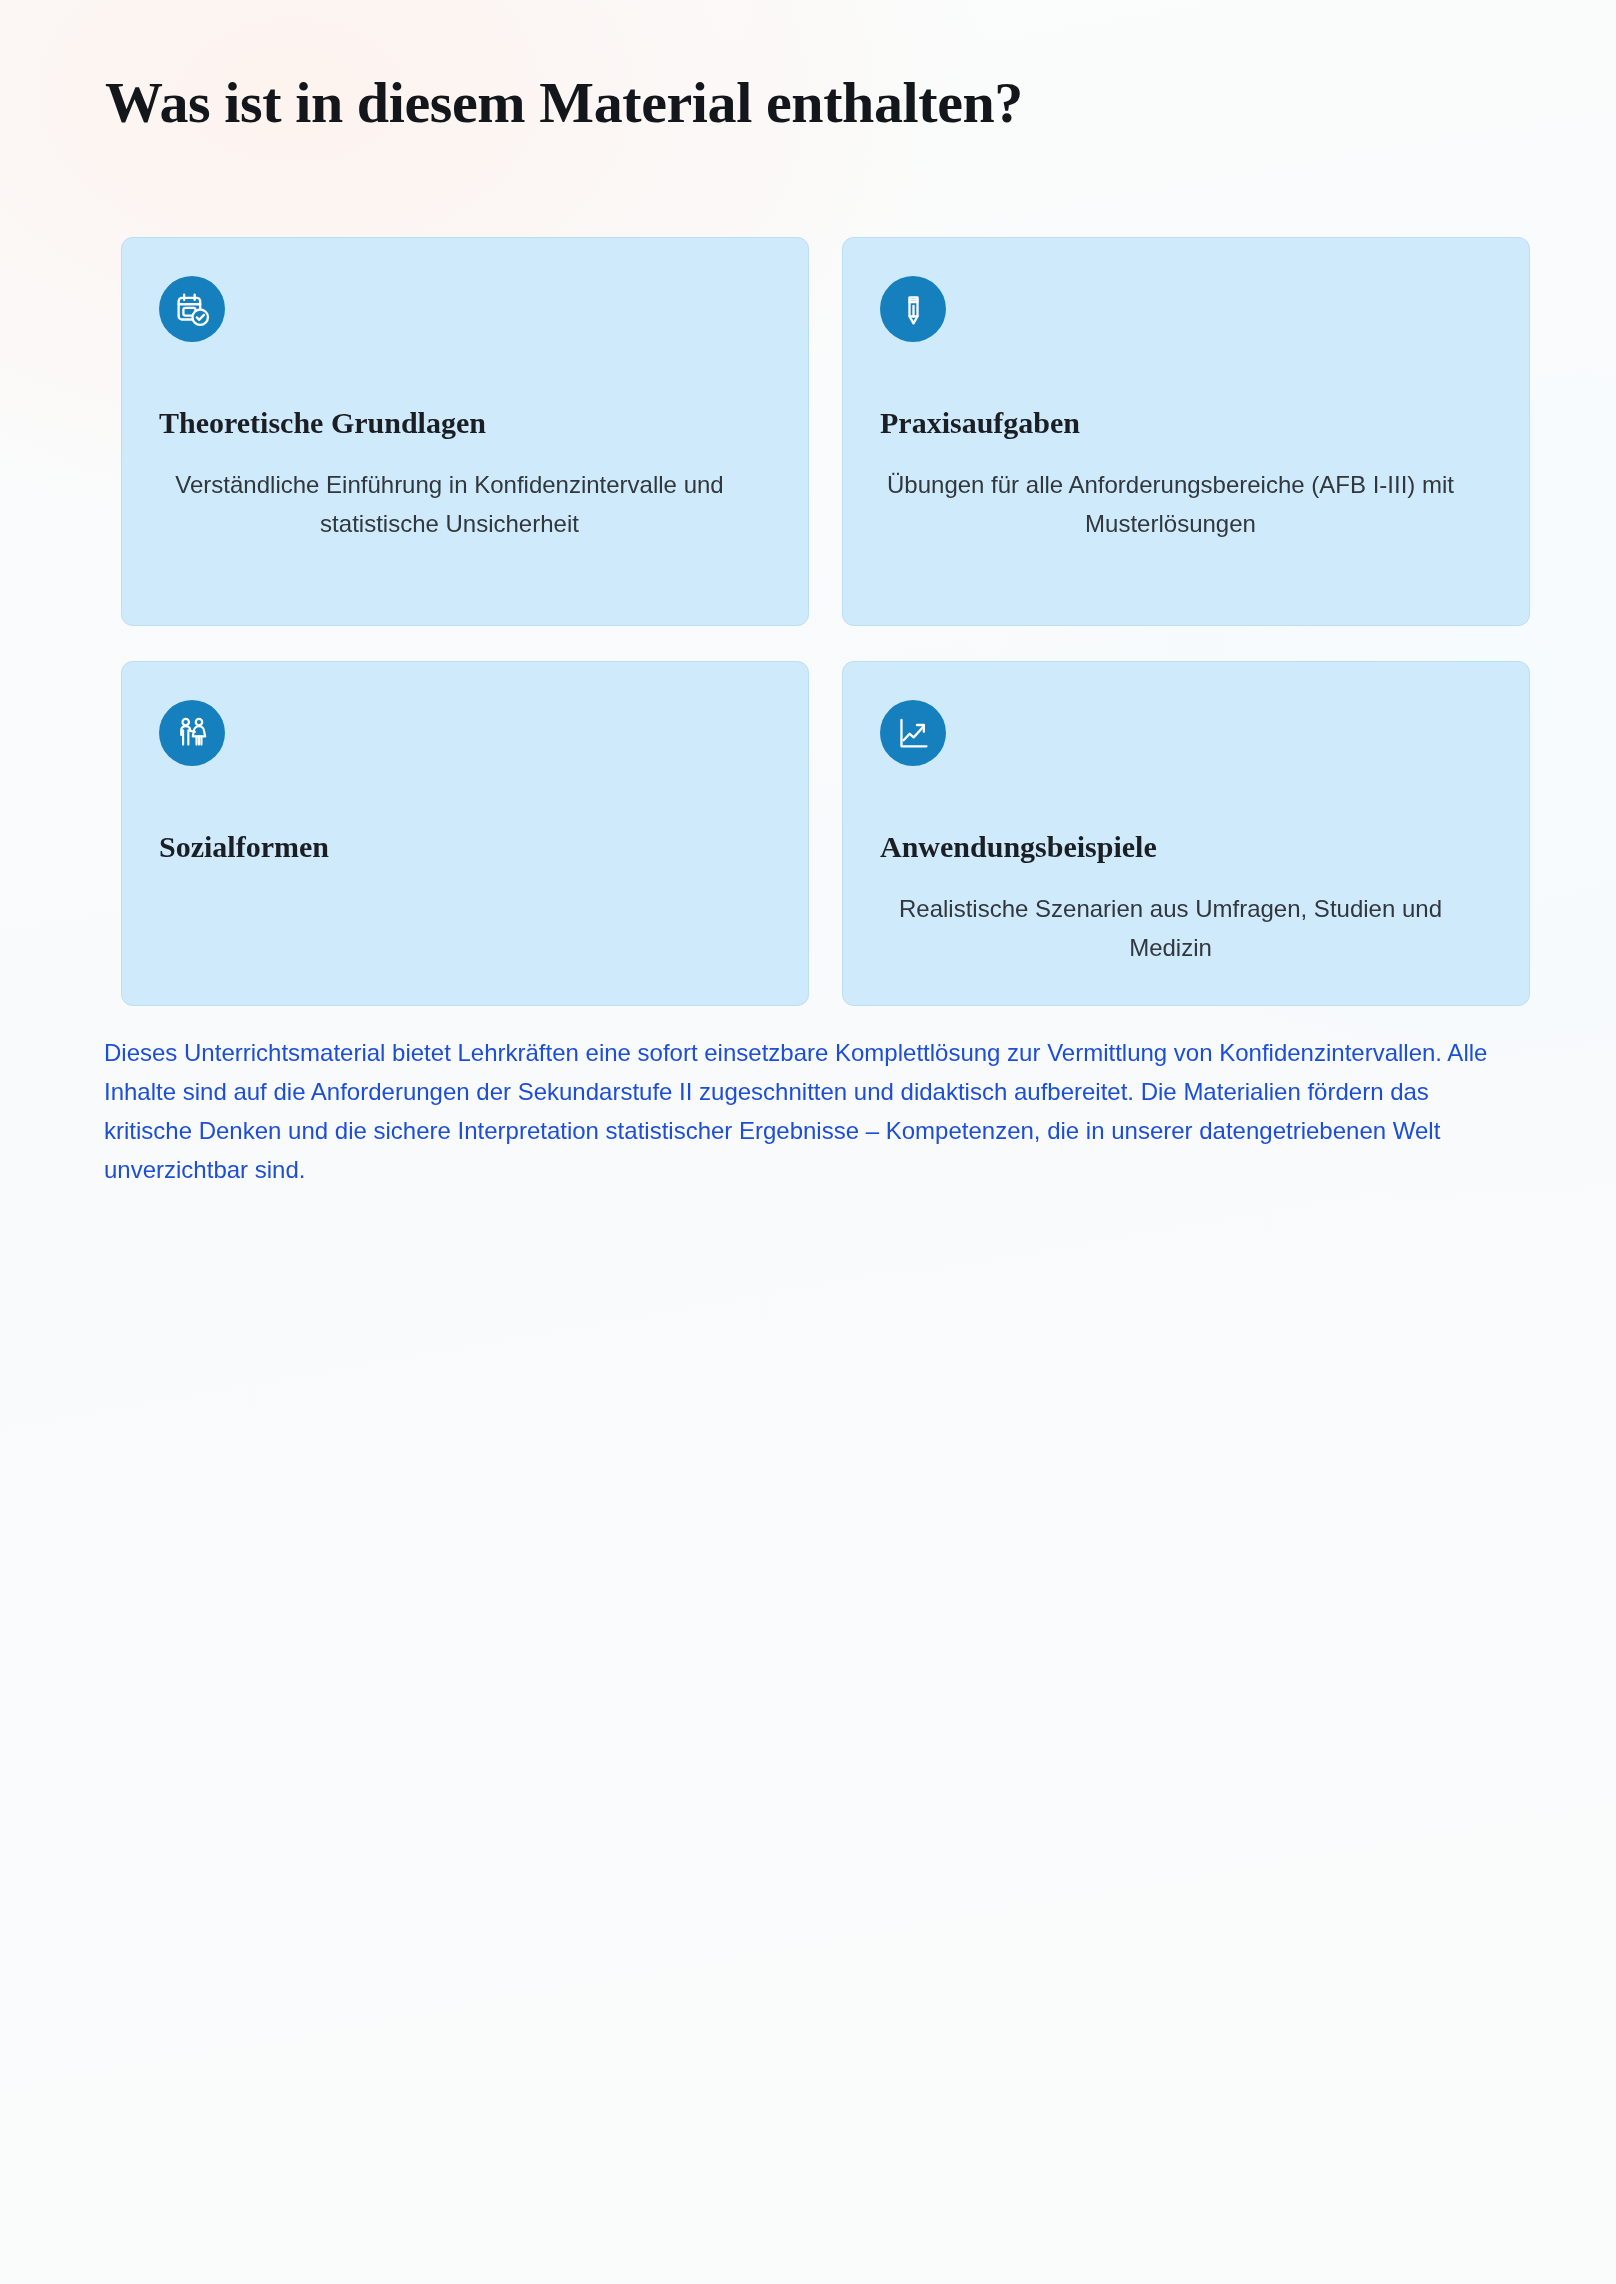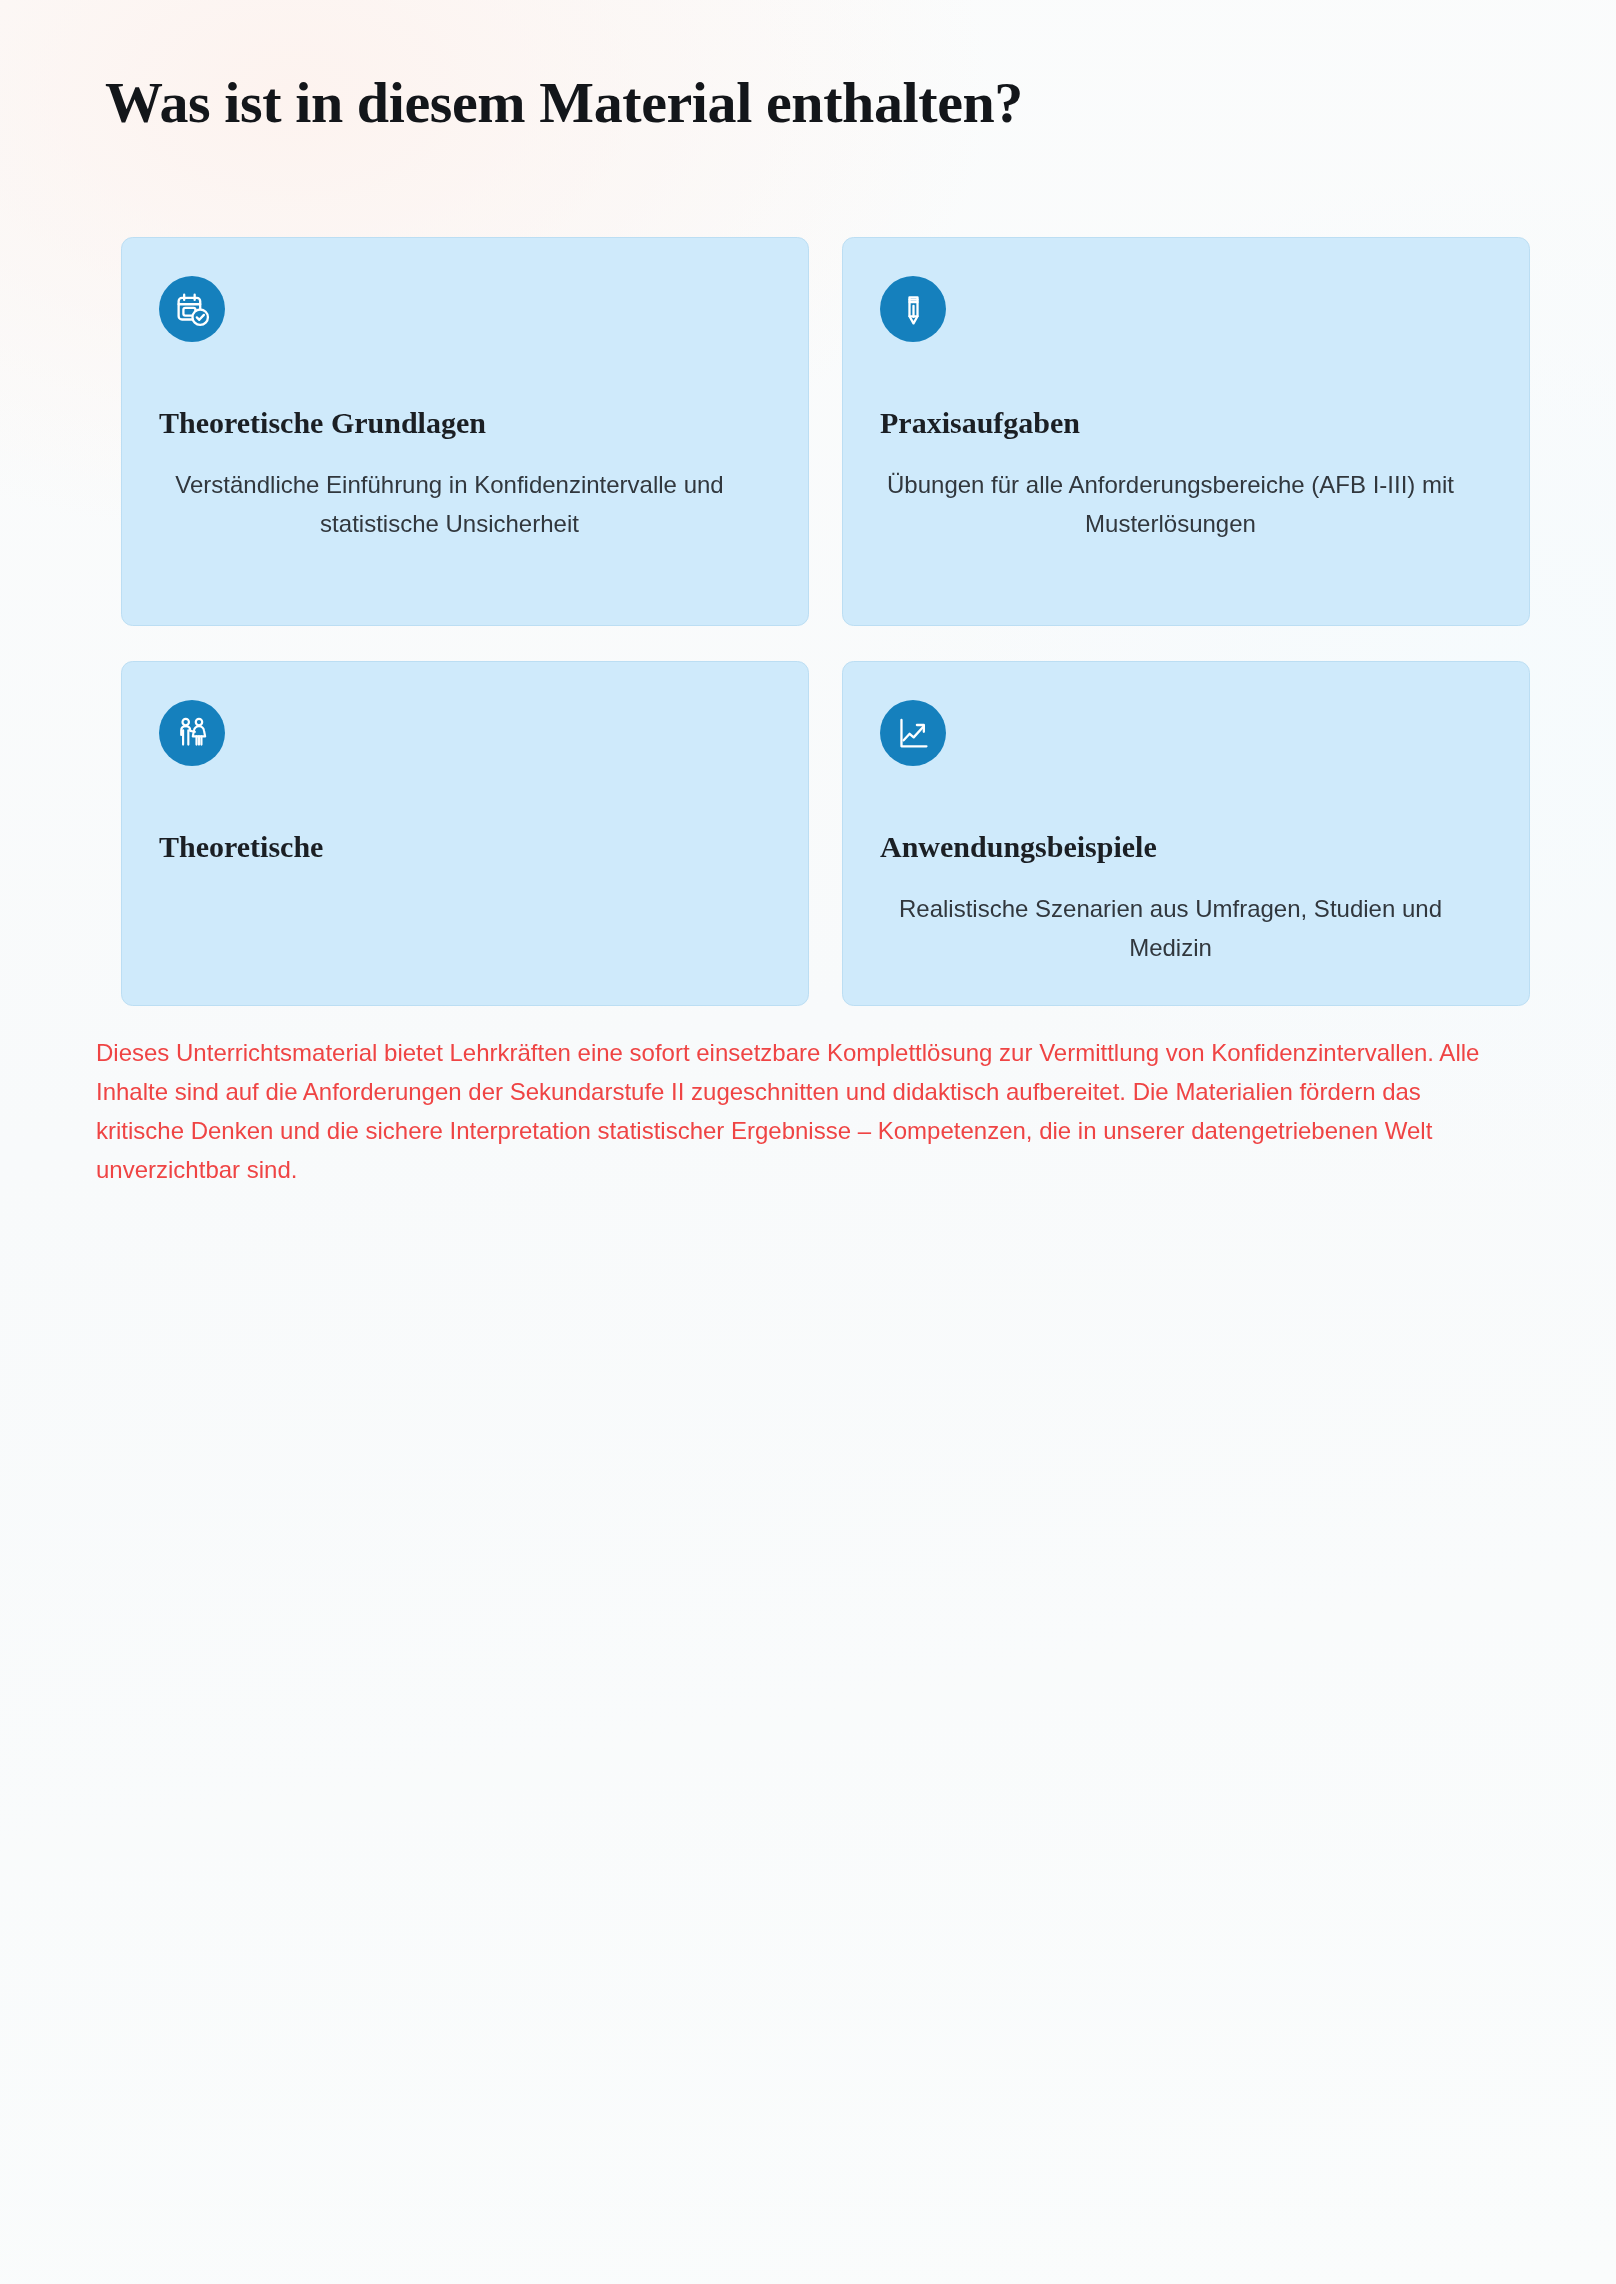--- a/index.html
+++ b/index.html
@@ -95,27 +95,27 @@
     font-size: 24px;
     line-height: 1.62;
     color: #31373d;
     max-width: 581px;
     text-align: center;
   }
 
   
   .summary {
     position: absolute;
-    left: 96px;
+    left: 104px;
     top: 1034px;
     width: 1412px;
     font-family: "Liberation Sans", sans-serif;
     font-size: 24px;
     line-height: 1.62;
-    color: #ef4444;
+    color: #1d4ed8;
   }
 </style>
 </head>
 <body>
 
 <div class="page">
 
   <h2 class="section-title">Was ist in diesem Material enthalten?</h2>
 
   <div class="card-grid">
@@ -155,21 +155,21 @@
           <circle cx="7.6" cy="4.6" r="2.1"></circle>
           <path d="M7.6 7.3c-1.9 0-2.9 1.1-2.9 2.6v3.1"></path>
           <path d="M7.6 7.3c1.9 0 2.9 1.1 2.9 2.6"></path>
           <path d="M5.9 9.9v9.3M9.3 9.9v9.3"></path>
           <path d="M10.5 10.3l3 0.6"></path>
           <circle cx="16.2" cy="4.6" r="2.1"></circle>
           <path d="M16.2 7.3c-1.9 0-3 1.2-3.3 3l-0.7 3.6h8l-0.7-3.6c-0.3-1.8-1.4-3-3.3-3z"></path>
           <path d="M14.6 13.9v5.3M16.2 13.9v5.3M17.8 13.9v5.3"></path>
         </svg>
       </div>
-      <div class="card-title">Theoretische</div>
+      <div class="card-title">Sozialformen</div>
     </div>
 
     <div class="feature-card short">
       <div class="icon-badge">
         <svg width="37" height="37" viewBox="0 0 24 24" fill="none" stroke="#ffffff" stroke-width="1.5" stroke-linecap="round" stroke-linejoin="round">
           <path d="M4.2 3.2v17.1h16.2"></path>
           <path d="M5.6 16.4l3.9-4.2 2.6 2.3 6.4-7.1"></path>
           <path d="M14.2 6.5h4.5v4.4"></path>
         </svg>
       </div>

